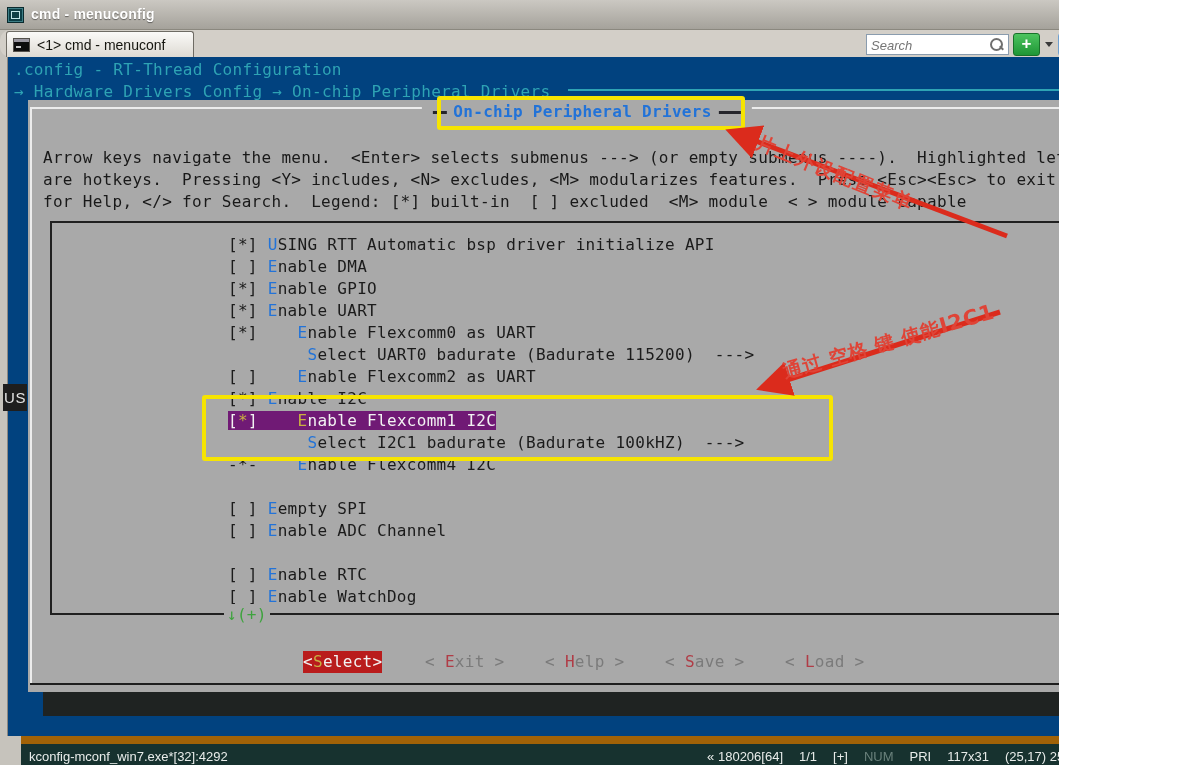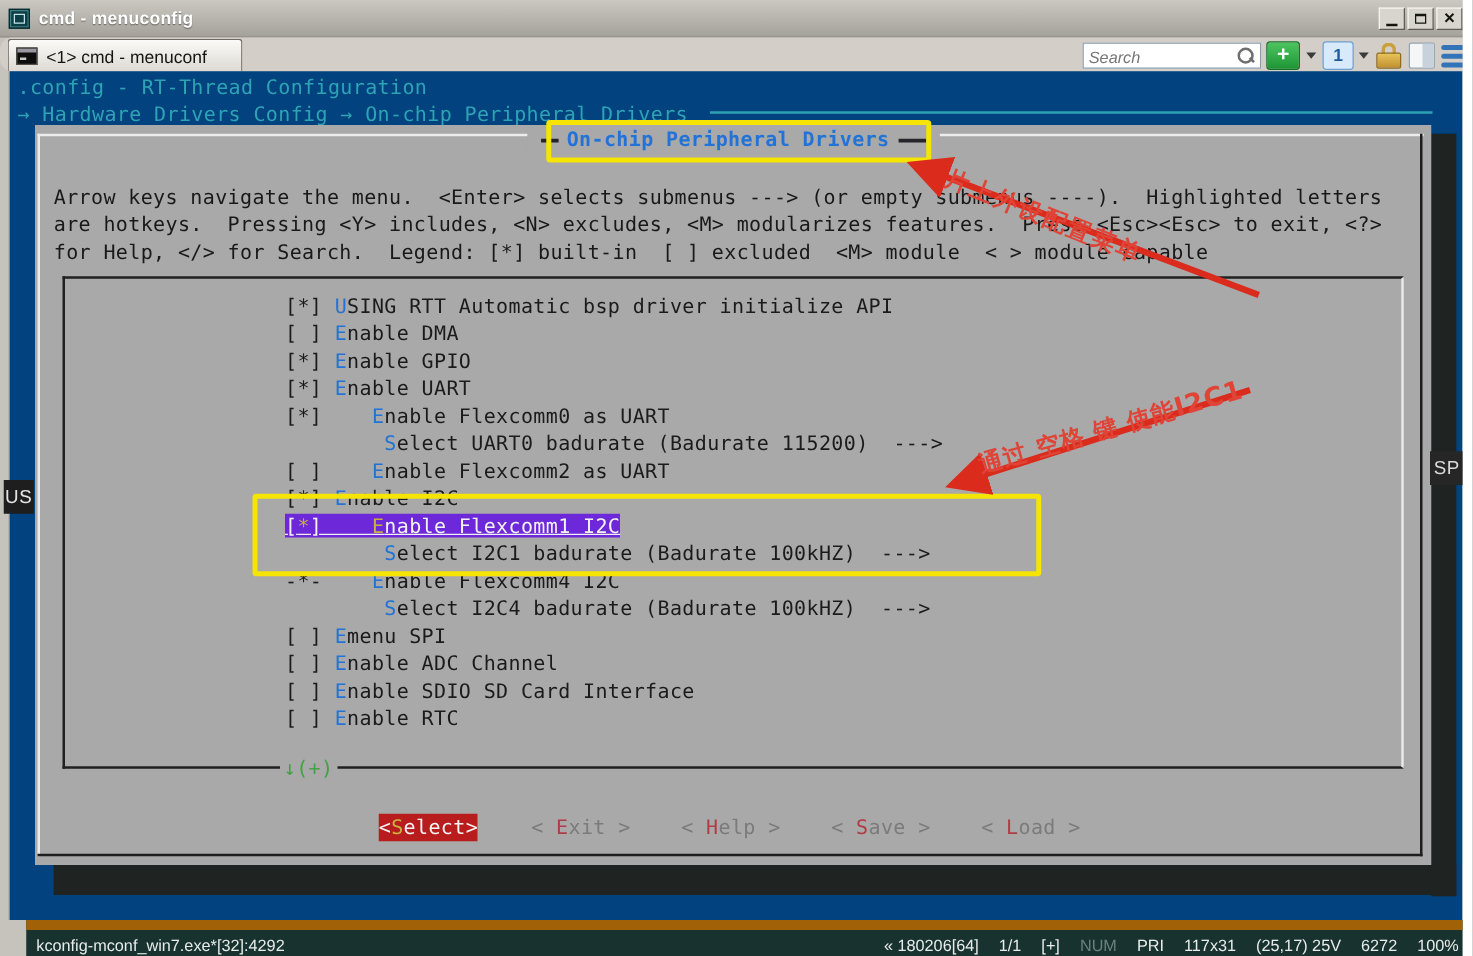--- a/index.html
+++ b/index.html
@@ -1,16 +1,16 @@
 <!DOCTYPE html>
 <html><head>
 <meta charset="utf-8">
 <style>
   html,body{margin:0;padding:0;}
-  .stage{position:relative;width:1170px;height:765px;background:#C6C3BC;overflow:hidden;
+  .stage{position:relative;width:1059px;height:765px;background:#C6C3BC;overflow:hidden;
          font-family:"Liberation Sans","DejaVu Sans",sans-serif;}
   
   .titlebar{position:absolute;left:0;top:0;width:1178px;height:30px;
             background:linear-gradient(#CBC8C2,#A5A29B);border-bottom:1px solid #8B887F;
             display:flex;align-items:center;box-sizing:border-box;}
   .appicon{position:absolute;left:7px;top:7px;width:17px;height:16px;background:#0C3E45;
            border:1px solid #0A2A2E;box-shadow:inset 0 0 0 1px #3E7E86;box-sizing:border-box;}
   .appicon::after{content:"";position:absolute;left:3px;top:3px;width:7px;height:6px;border:1px solid #BFE3E6;}
   .wtitle{position:absolute;left:31px;top:6px;color:#FFFFFF;font-size:14px;font-weight:700;
           text-shadow:0 1px 1px rgba(0,0,0,.45);letter-spacing:.2px;}
@@ -75,21 +75,21 @@
   .dtitle-wrap{position:absolute;left:50%;top:1px;transform:translateX(-50%);height:22px;
                display:flex;align-items:center;background:#A9A9A9;padding:0 4px;}
   .tdash{width:14px;height:3px;background:#25252B;margin:0 7px;}
   .tdash2{width:22px;}
   .dtitle{color:#2273D8;font-weight:600;white-space:pre;}
   .hline{position:absolute;left:15px;white-space:pre;color:#191919;margin-top:21px;}
   .listbox{position:absolute;left:22px;top:121px;width:1073px;height:394px;border:2px solid #202020;
            border-right-color:#E9E9E9;box-sizing:border-box;}
   .trow{position:absolute;left:200px;height:22px;white-space:pre;color:#1B1B1B;}
   .hk{color:#2273D8;}
-  .selbar{background:#6d28d9;color:#F2F2F2;text-decoration:underline;}
+  .selbar{background:#701a75;color:#F2F2F2;}
   .star,.hk-sel{color:#C9B041;}
   .hk-sel{}
   .indicator{position:absolute;left:196px;top:504px;background:#A9A9A9;color:#3FA33F;padding:0 3px;white-space:pre;}
   .dbtn{position:absolute;top:551px;height:22px;white-space:pre;color:#7B7B7B;}
   .dbtn .bhk{color:#B03C46;}
   .dbtn-sel{color:#F2F2F2;background:#b91c1c;}
   .dbtn-sel .bhk{color:#C9B041;}
   
   .ybox{position:absolute;border:4px solid #F6E402;border-radius:3px;box-sizing:border-box;}
   .ybox1{left:437px;top:96px;width:308px;height:34px;}
@@ -192,25 +192,24 @@
       <div class="trow" style="top:156px"><span>[ ] </span><span class="hk">E</span><span>nable DMA</span></div>
       <div class="trow" style="top:178px"><span>[*] </span><span class="hk">E</span><span>nable GPIO</span></div>
       <div class="trow" style="top:200px"><span>[*] </span><span class="hk">E</span><span>nable UART</span></div>
       <div class="trow" style="top:222px"><span>[*]    </span><span class="hk">E</span><span>nable Flexcomm0 as UART</span></div>
       <div class="trow" style="top:244px"><span>        </span><span class="hk">S</span><span>elect UART0 badurate (Badurate 115200)  ---&gt;</span></div>
       <div class="trow" style="top:266px"><span>[ ]    </span><span class="hk">E</span><span>nable Flexcomm2 as UART</span></div>
       <div class="trow" style="top:288px"><span>[*] </span><span class="hk">E</span><span>nable I2C</span></div>
       <div class="trow" style="top:310px"><span class="selbar"><span>[</span><span class="star">*</span><span>]    </span><span class="hk-sel">E</span><span>nable Flexcomm1 I2C</span></span></div>
       <div class="trow" style="top:332px"><span>        </span><span class="hk">S</span><span>elect I2C1 badurate (Badurate 100kHZ)  ---&gt;</span></div>
       <div class="trow" style="top:354px"><span>-*-    </span><span class="hk">E</span><span>nable Flexcomm4 I2C</span></div>
-      <div class="trow" style="top:376px"><span>        </span><span class="hk">S</span><span>elect I2C4 badurate (Badurate 100kHZ)  ---&gt;</span></div>
-      <div class="trow" style="top:398px"><span>[ ] </span><span class="hk">E</span><span>menu SPI</span></div>
+      <div class="trow" style="top:398px"><span>[ ] </span><span class="hk">E</span><span>empty SPI</span></div>
       <div class="trow" style="top:420px"><span>[ ] </span><span class="hk">E</span><span>nable ADC Channel</span></div>
-      <div class="trow" style="top:442px"><span>[ ] </span><span class="hk">E</span><span>nable SDIO SD Card Interface</span></div>
       <div class="trow" style="top:464px"><span>[ ] </span><span class="hk">E</span><span>nable RTC</span></div>
+      <div class="trow" style="top:486px"><span>[ ] </span><span class="hk">E</span><span>nable WatchDog</span></div>
 
       <div class="indicator">↓(+)</div>
 
       <div class="dbtn dbtn-sel" style="left:275px"><span>&lt;</span><span class="bhk">S</span><span>elect&gt;</span></div>
       <div class="dbtn" style="left:397px"><span>&lt; </span><span class="bhk">E</span><span>xit &gt;</span></div>
       <div class="dbtn" style="left:517px"><span>&lt; </span><span class="bhk">H</span><span>elp &gt;</span></div>
       <div class="dbtn" style="left:637px"><span>&lt; </span><span class="bhk">S</span><span>ave &gt;</span></div>
       <div class="dbtn" style="left:757px"><span>&lt; </span><span class="bhk">L</span><span>oad &gt;</span></div>
     </div>
   </div>

